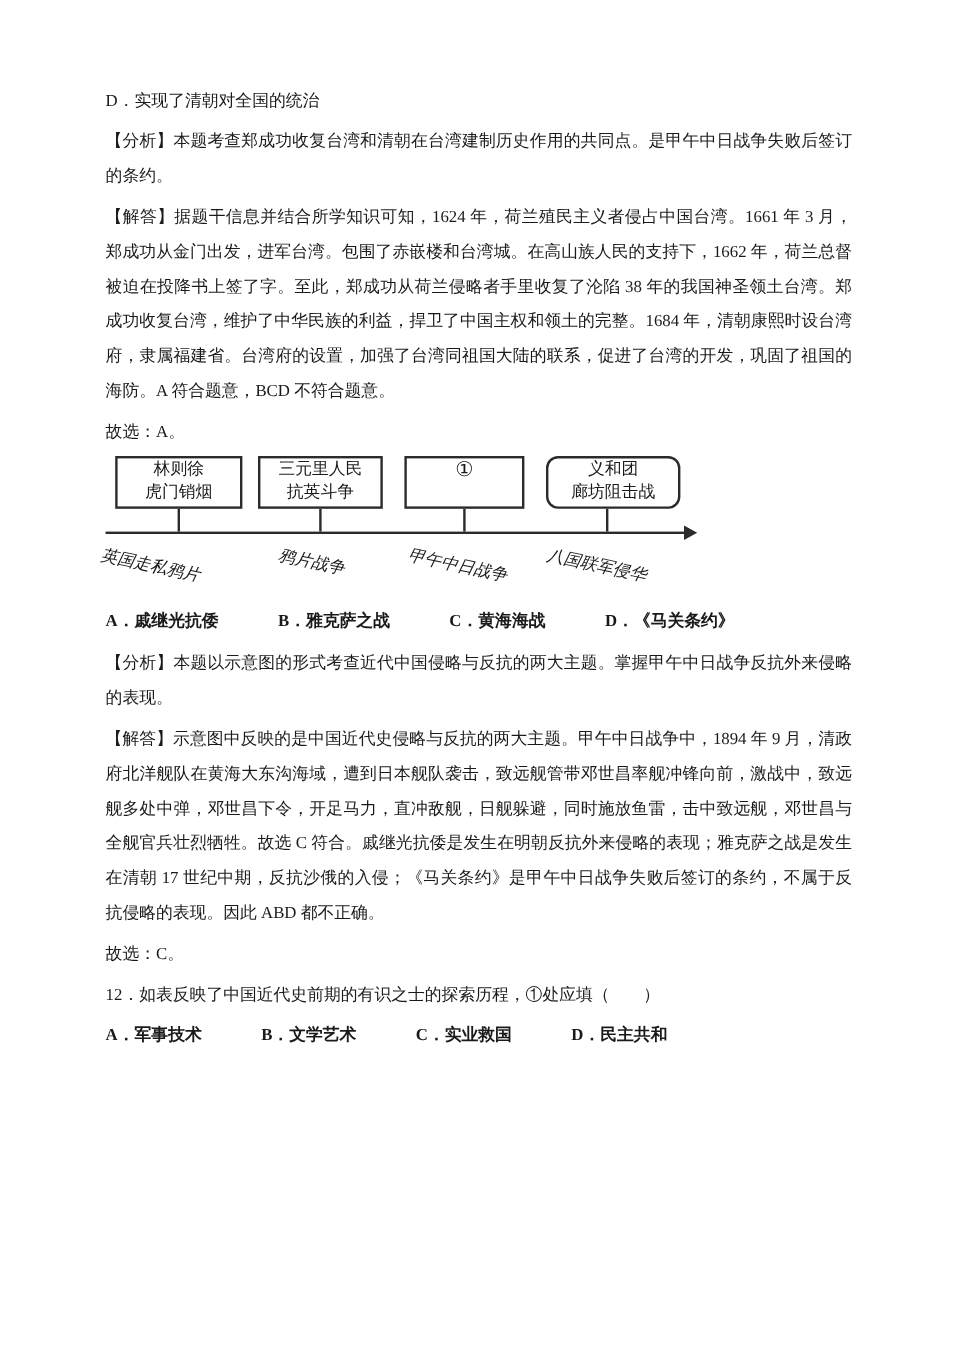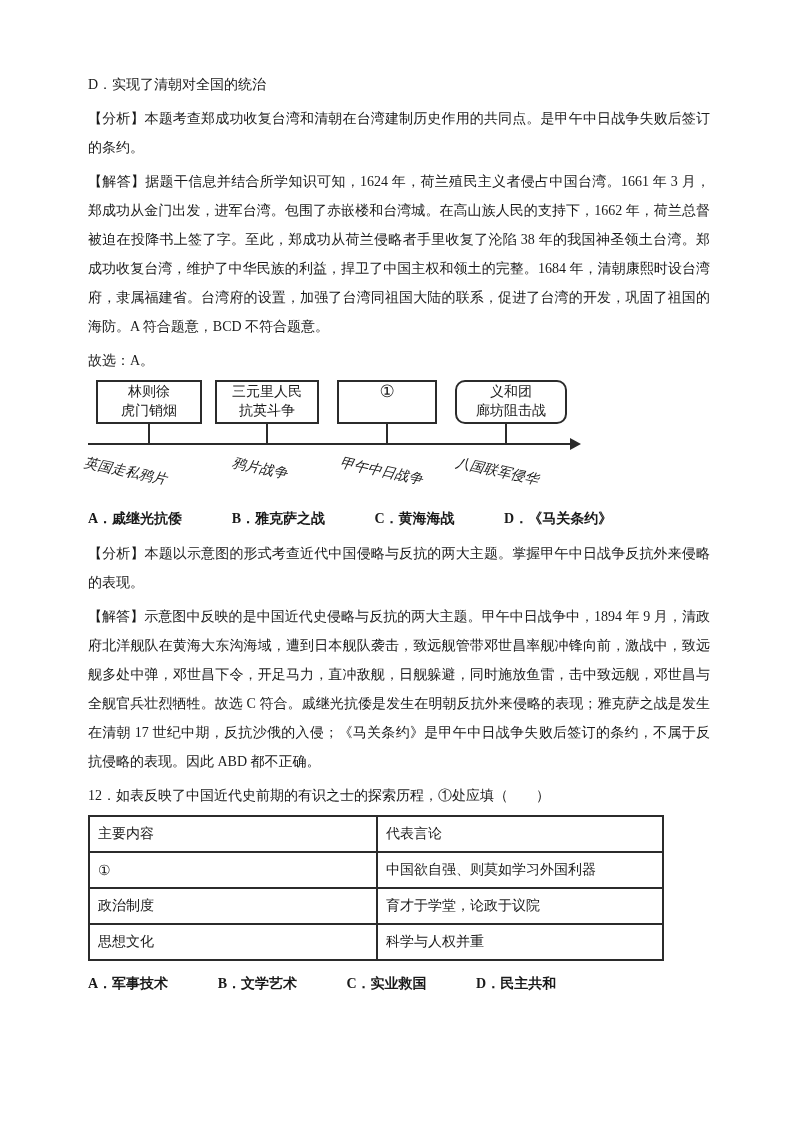--- a/index.html
+++ b/index.html
@@ -125,43 +125,24 @@
 
   <div class="options-row">
     <span>A．戚继光抗倭</span>
     <span>B．雅克萨之战</span>
     <span>C．黄海海战</span>
     <span>D．《马关条约》</span>
   </div>
 
   <p class="para">【分析】本题以示意图的形式考查近代中国侵略与反抗的两大主题。掌握甲午中日战争反抗外来侵略的表现。</p>
   <p class="para">【解答】示意图中反映的是中国近代史侵略与反抗的两大主题。甲午中日战争中，1894 年 9 月，清政府北洋舰队在黄海大东沟海域，遭到日本舰队袭击，致远舰管带邓世昌率舰冲锋向前，激战中，致远舰多处中弹，邓世昌下令，开足马力，直冲敌舰，日舰躲避，同时施放鱼雷，击中致远舰，邓世昌与全舰官兵壮烈牺牲。故选 C 符合。戚继光抗倭是发生在明朝反抗外来侵略的表现；雅克萨之战是发生在清朝 17 世纪中期，反抗沙俄的入侵；《马关条约》是甲午中日战争失败后签订的条约，不属于反抗侵略的表现。因此 ABD 都不正确。</p>
+  <p class="line">故选：C。</p>
 
   <p class="line">12．如表反映了中国近代史前期的有识之士的探索历程，①处应填（　　）</p>
 
-  <table class="qtable">
-    <tbody>
-      <tr>
-        <td class="c1">主要内容</td>
-        <td class="c2">代表言论</td>
-      </tr>
-      <tr>
-        <td class="c1">①</td>
-        <td class="c2">中国欲自强、则莫如学习外国利器</td>
-      </tr>
-      <tr>
-        <td class="c1">政治制度</td>
-        <td class="c2">育才于学堂，论政于议院</td>
-      </tr>
-      <tr>
-        <td class="c1">思想文化</td>
-        <td class="c2">科学与人权并重</td>
-      </tr>
-    </tbody>
-  </table>
 
   <div class="options-row">
     <span>A．军事技术</span>
     <span>B．文学艺术</span>
     <span>C．实业救国</span>
     <span>D．民主共和</span>
   </div>
 
 </div>
 

